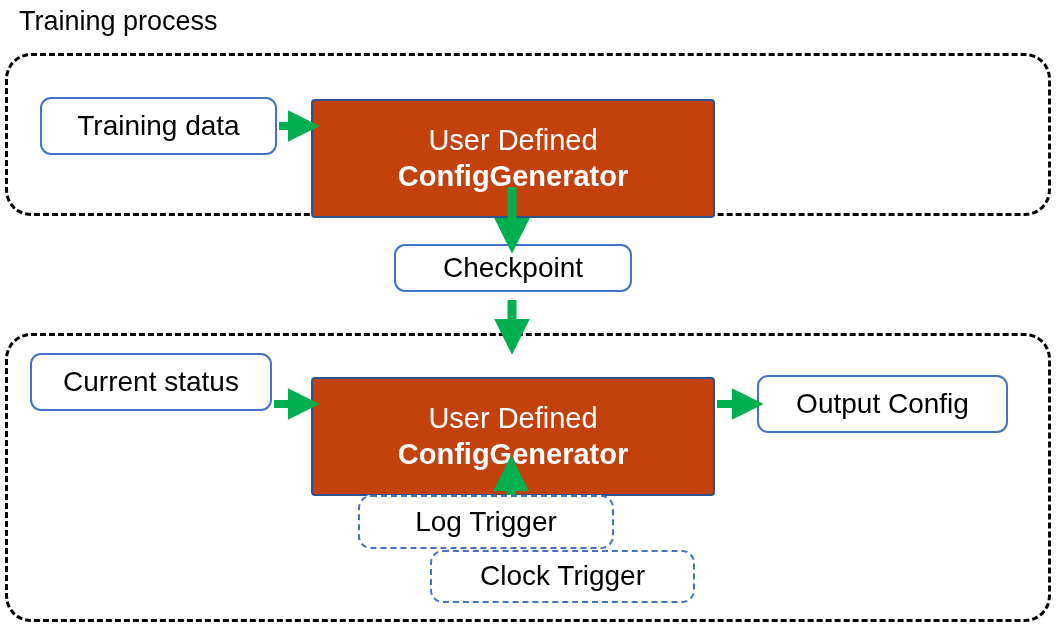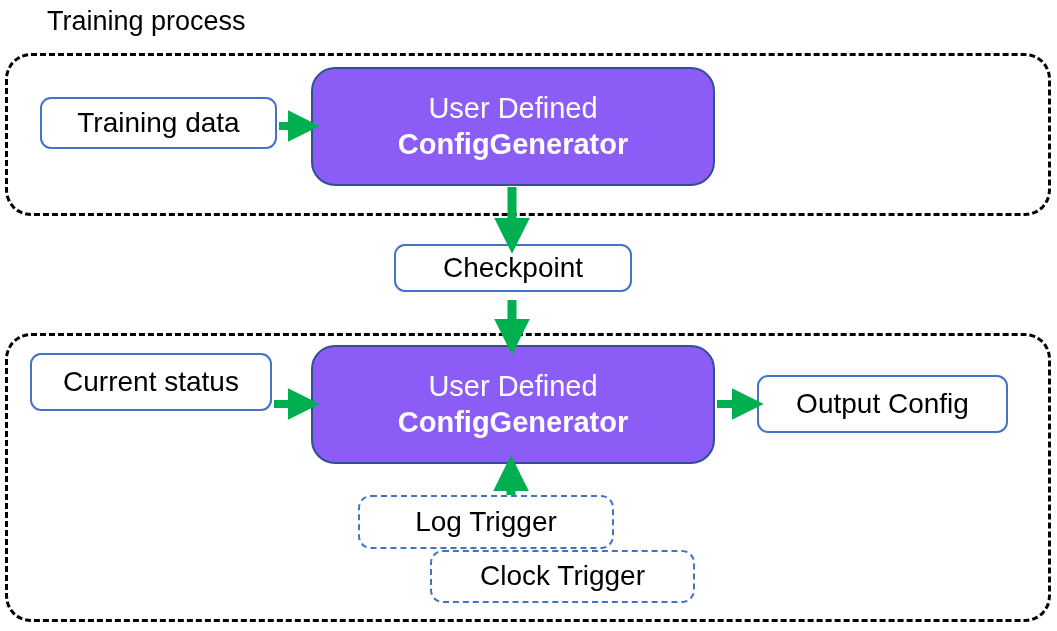--- a/index.html
+++ b/index.html
@@ -19,21 +19,20 @@
   }
   .abs { position: absolute; box-sizing: border-box; }
 
   
   .section-caption {
     font-size: 27px;
     color: #000000;
     line-height: 1;
     white-space: nowrap;
     letter-spacing: 0px;
-    margin-left: 28px;
   }
 
   
   .group-box {
     border: 3px dashed #000000;
     border-radius: 26px;
     background: transparent;
   }
 
   
@@ -46,29 +45,30 @@
     justify-content: center;
     color: #000000;
     font-size: 28px;
     line-height: 1.15;
     white-space: nowrap;
   }
 
   
   .node-blue {
     border: 2.4px solid #2F528F;
-    border-radius: 24px;
-    background: #8b5cf6;
+    border-radius: 4px;
+    background: #c2410c;
     display: flex;
     align-items: center;
     justify-content: center;
     text-align: center;
     color: #ffffff;
     font-size: 29px;
     line-height: 1.22;
+    margin-top: 32px;
   }
   .node-blue .line2 { display: block; font-weight: bold; }
 
   
   .node-trigger {
     border: 2.4px dashed #4472C4;
     border-radius: 13px;
     background: #ffffff;
     display: flex;
     align-items: center;
@@ -90,21 +90,21 @@
 </style>
 </head>
 <body>
 
 <div id="canvas">
 
   <div class="abs section-caption" style="left:19px; top:8px;">Training process</div>
 
   <div class="abs group-box" style="left:5px; top:53px; width:1046px; height:163px;"></div>
 
-  <div class="abs node-white" style="left:40px; top:97px; width:237px; height:52px;">
+  <div class="abs node-white" style="left:40px; top:97px; width:237px; height:58px;">
     <span>Training data</span>
   </div>
 
   <div class="abs node-blue" style="left:311px; top:67px; width:404px; height:119px;">
     <div>
       <span class="line1">User Defined</span>
       <span class="line2">ConfigGenerator</span>
     </div>
   </div>
 

